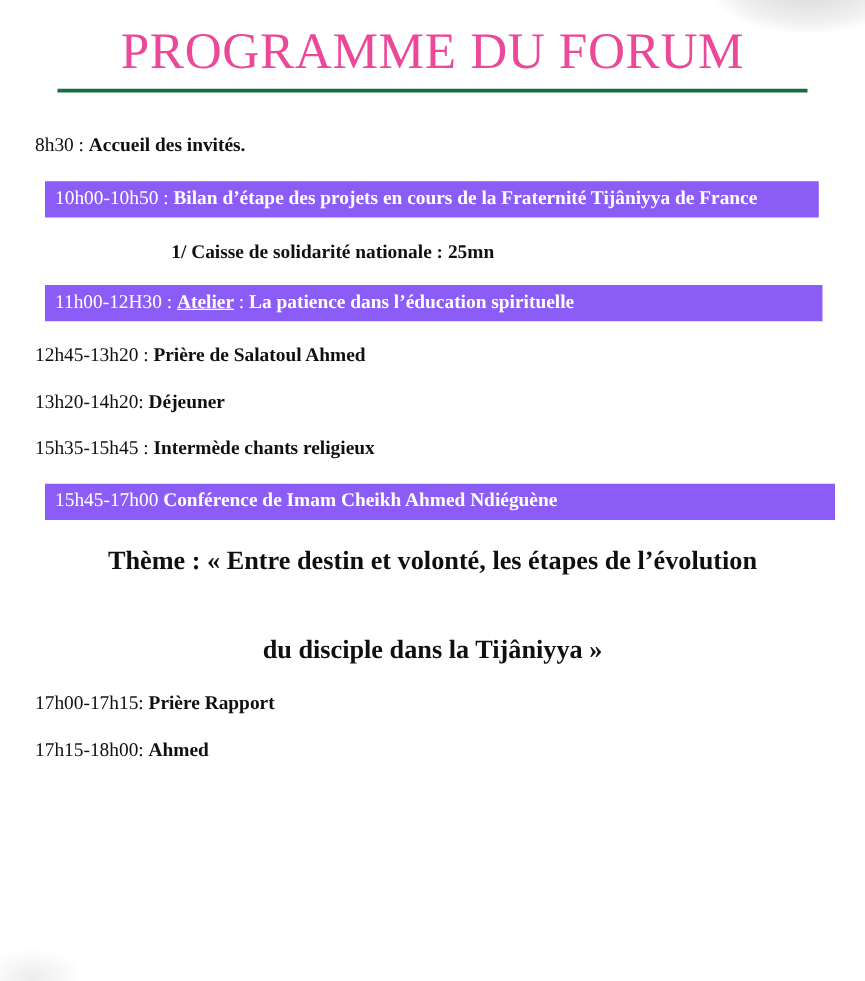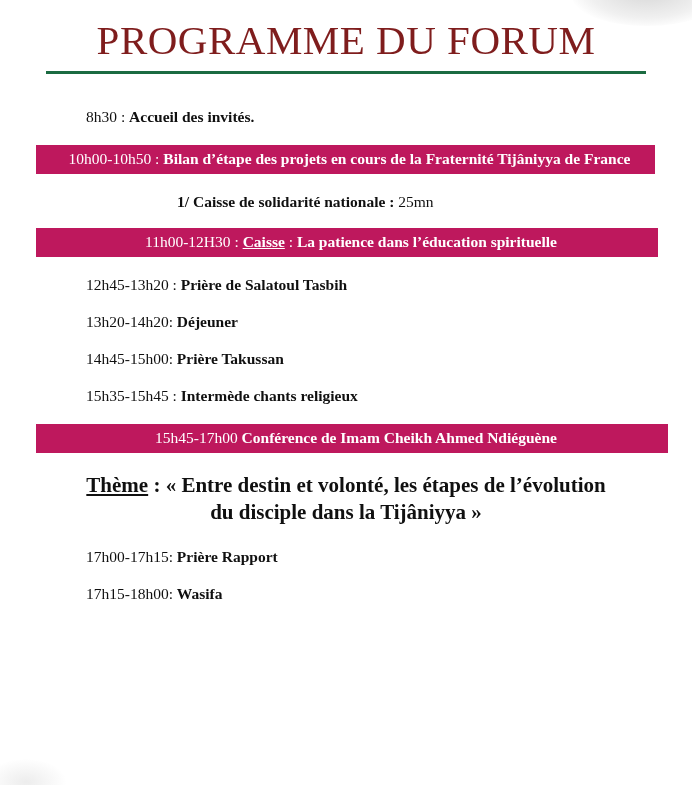--- a/index.html
+++ b/index.html
@@ -42,70 +42,68 @@
   
   .title-block {
     padding-top: 18px;
     text-align: center;
   }
   .doc-title {
     font-size: 41px;
     line-height: 1.08;
     font-weight: normal;
     letter-spacing: 0.5px;
-    color: #7f1d1d;
+    color: #ec4899;
     margin: 0;
     font-family: "Liberation Serif", "DejaVu Serif", serif;
   }
   .title-rule {
     width: 600px;
     height: 3px;
     margin: 9px auto 0 auto;
     background: #1b6b41;
   }
 
   
   .programme {
     margin-top: 34px;
   }
 
   .row {
     font-size: 15.5px;
     line-height: 1.2;
-    padding: 0 0 0 46px;
+    padding: 0 0 0 28px;
     margin-bottom: 18.5px;
     white-space: nowrap;
-    margin-left: 40px;
   }
   .row .time {
     font-weight: normal;
   }
   .row .desc {
     font-weight: bold;
   }
 
   
   .row.sub {
     padding-left: 137px;
     margin-bottom: 17px;
   }
   .row.sub .desc { font-weight: bold; }
-  .row.sub .tail { font-weight: normal; }
+  .row.sub .tail { font-weight: bold; }
 
   
   .bar {
-    background: #be185d;
+    background: #8b5cf6;
     color: #ffffff;
     font-size: 15.5px;
     line-height: 1.0;
     padding: 6px 0 7px 8px;
     margin: 0 0 19px 36px;
     white-space: nowrap;
     box-shadow: 0 1px 0 rgba(255,255,255,0.9);
-    text-align: center;
   }
   .bar.w1 { width: 611px; }
   .bar.w2 { width: 614px; }
   .bar.w3 { width: 624px; }
   .bar .time { font-weight: normal; }
   .bar .desc { font-weight: bold; }
   .bar .u { font-weight: bold; text-decoration: underline; }
 
   .bar-top-1 { margin-top: 2px; }
   .bar-top-2 { margin-top: 4px; }
@@ -113,24 +111,24 @@
 
   
   .theme {
     text-align: center;
     font-size: 21px;
     font-weight: bold;
     line-height: 1.28;
     margin: 16px 24px 22px 24px;
   }
   .theme .u {
-    text-decoration: underline;
   }
   .theme-line2 {
     display: block;
+    margin-top: 44px;
   }
 
   .gap-after-bar2 { margin-top: 2px; }
 </style>
 </head>
 <body>
 
 <div class="scan-corner"></div>
 <div class="scan-corner2"></div>
 
@@ -149,52 +147,49 @@
   <div class="bar w1 bar-top-1">
     <span class="time">10h00-10h50 : </span><span class="desc">Bilan d’étape des projets en cours de la Fraternité Tijâniyya de France</span>
   </div>
 
   <div class="row sub">
     <span class="desc">1/ Caisse de solidarité nationale : </span><span class="tail">25mn</span>
   </div>
 
 
   <div class="bar w2 bar-top-2">
-    <span class="time">11h00-12H30 : </span><span class="u">Caisse</span><span class="time"> : </span><span class="desc">La patience dans l’éducation spirituelle</span>
+    <span class="time">11h00-12H30 : </span><span class="u">Atelier</span><span class="time"> : </span><span class="desc">La patience dans l’éducation spirituelle</span>
   </div>
 
 
   <div class="row">
-    <span class="time">12h45-13h20 : </span><span class="desc">Prière de Salatoul Tasbih</span>
+    <span class="time">12h45-13h20 : </span><span class="desc">Prière de Salatoul Ahmed</span>
   </div>
 
   <div class="row">
     <span class="time">13h20-14h20: </span><span class="desc">Déjeuner</span>
   </div>
 
 
-  <div class="row">
-    <span class="time">14h45-15h00: </span><span class="desc">Prière Takussan</span>
-  </div>
 
 
   <div class="row">
     <span class="time">15h35-15h45 : </span><span class="desc">Intermède chants religieux</span>
   </div>
 
   <div class="bar w3 bar-top-3">
     <span class="time">15h45-17h00 </span><span class="desc">Conférence de Imam Cheikh Ahmed Ndiéguène</span>
   </div>
 
   <div class="theme">
     <span class="u">Thème</span><span> : </span><span>« Entre destin et volonté, les étapes de l’évolution</span>
     <span class="theme-line2">du disciple dans la Tijâniyya »</span>
   </div>
 
   <div class="row">
     <span class="time">17h00-17h15: </span><span class="desc">Prière Rapport</span>
   </div>
 
   <div class="row">
-    <span class="time">17h15-18h00: </span><span class="desc">Wasifa</span>
+    <span class="time">17h15-18h00: </span><span class="desc">Ahmed</span>
   </div>
 
 </div>
 
 </body></html>

